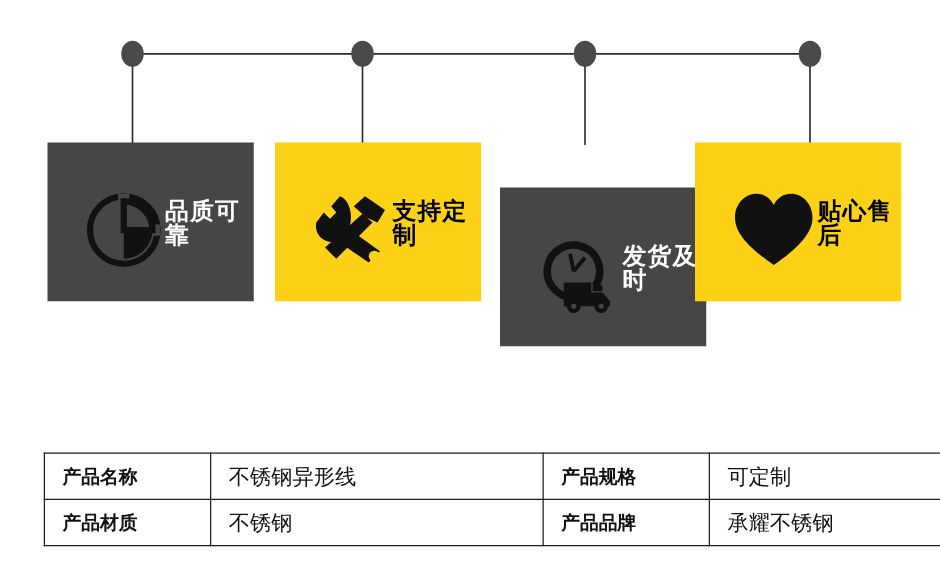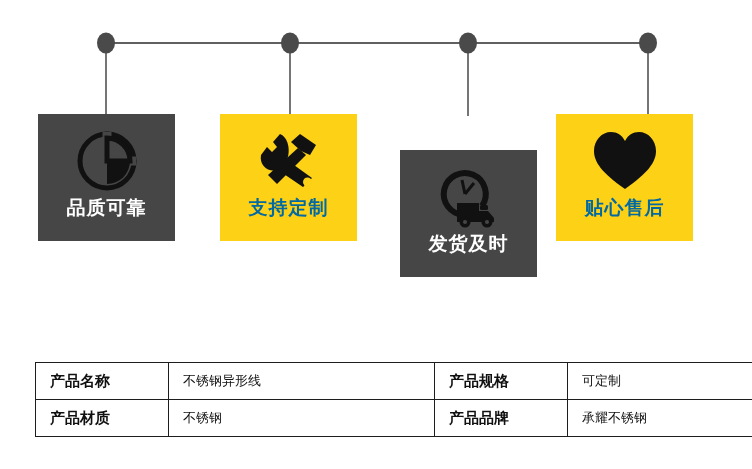--- a/index.html
+++ b/index.html
@@ -39,43 +39,44 @@
     top: 114px;
     width: 752px;
     height: 128px;
   }
   .card {
     position: absolute;
     top: 0;
     width: 137px;
     height: 127px;
     display: flex;
-    flex-direction: column;
+    flex-direction: row;
     align-items: center;
     justify-content: flex-start;
+    padding-left: 28px;
   }
   .card.dark  { background: #464646; }
   .card.light { background: #fcd116; }
 
   .card-icon {
     margin-top: 12px;
     height: 70px;
     display: flex;
     align-items: center;
     justify-content: center;
   }
   .card-label {
     font-size: 19px;
     font-weight: bold;
     letter-spacing: 1px;
     line-height: 1;
     margin-top: 2px;
   }
   .card.dark  .card-label { color: #ffffff; }
-  .card.light .card-label { color: #0369a1; }
+  .card.light .card-label { color: #000000; }
 
   
   .heading-block {
     position: absolute;
     left: 0;
     top: 270px;
     width: 752px;
     height: 80px;
   }
   .heading-row {
@@ -155,21 +156,21 @@
     vertical-align: middle;
     font-family: "DejaVu Sans", "Liberation Sans", sans-serif;
     color: #111111;
   }
   td.key {
     font-size: 15px;
     font-weight: bold;
     width: 104px;
   }
   td.val {
-    font-size: 13px;
+    font-size: 17px;
     font-weight: normal;
     width: 237px;
     margin-left: 44px;
   }
 </style>
 </head>
 <body>
 
 <div id="page">
 

